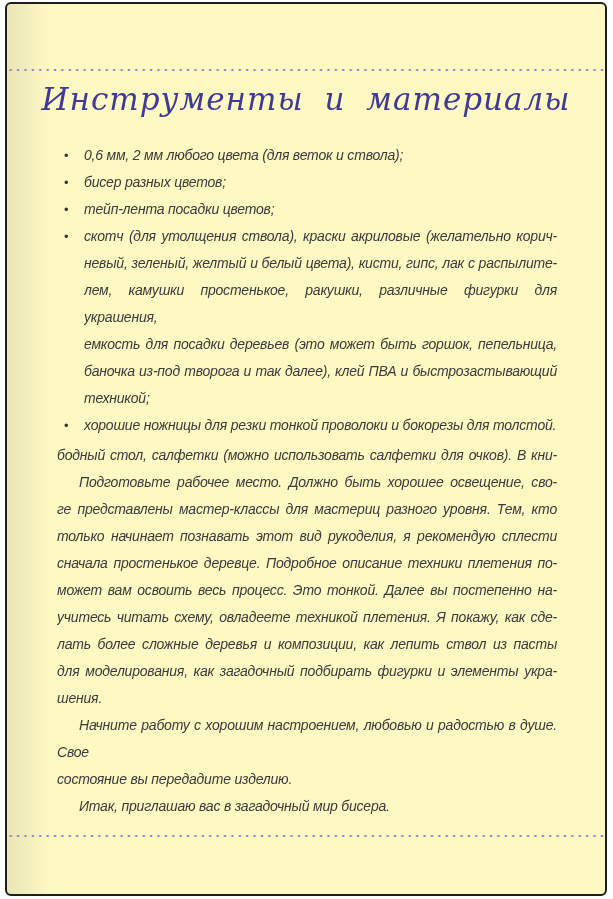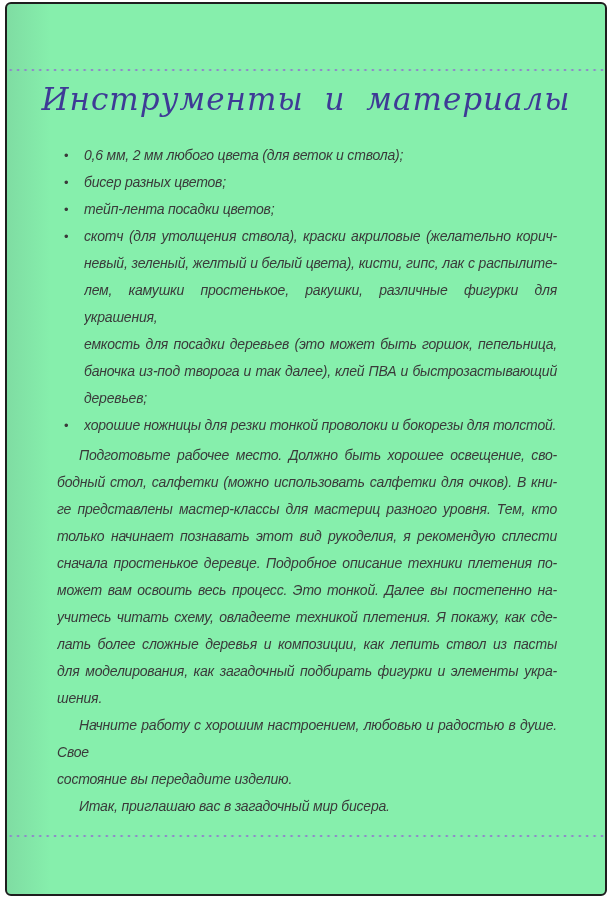--- a/index.html
+++ b/index.html
@@ -9,21 +9,21 @@
     --border:#1e1e1e;
   }
   html,body{margin:0;padding:0;}
   body{
     width:613px;height:899px;position:relative;background:#ffffff;
     font-family:"Liberation Sans",sans-serif;
   }
   .page{
     position:absolute;left:5px;top:2px;right:6px;bottom:3px;
     border:2px solid var(--border);border-radius:6px;
-    background:#86efac;overflow:hidden;
+    background:#fef9c3;overflow:hidden;
   }
   .edge-shade{
     position:absolute;left:0;top:0;bottom:0;width:44px;
     background:linear-gradient(to right, rgba(70,70,85,0.11), rgba(70,70,85,0));
     pointer-events:none;
   }
   .dotted{
     position:absolute;left:0;right:0;height:4px;
     background-image:radial-gradient(circle, var(--dots) 1.4px, rgba(0,0,0,0) 1.5px);
     background-size:7.4px 4px;background-position:0 center;background-repeat:repeat-x;
@@ -85,34 +85,34 @@
           </div>
         </li>
         <li class="list-item">
           <span class="marker">•</span>
           <div class="lines">
             <div class="line just">скотч (для утолщения ствола), краски акриловые (желательно корич-</div>
             <div class="line just">невый, зеленый, желтый и белый цвета), кисти, гипс, лак с распылите-</div>
             <div class="line just">лем, камушки простенькое, ракушки, различные фигурки для украшения,</div>
             <div class="line just">емкость для посадки деревьев (это может быть горшок, пепельница,</div>
             <div class="line just">баночка из-под творога и так далее), клей ПВА и быстрозастывающий</div>
-            <div class="line">деревьев;</div>
+            <div class="line">техникой;</div>
           </div>
         </li>
         <li class="list-item">
           <span class="marker">•</span>
           <div class="lines">
             <div class="line">хорошие ножницы для резки тонкой проволоки и бокорезы для толстой.</div>
           </div>
         </li>
       </ul>
     <div id="paras">
         <div class="para first-para">
+          <div class="line just">бодный стол, салфетки (можно использовать салфетки для очков). В кни-</div>
           <div class="line just indent">Подготовьте рабочее место. Должно быть хорошее освещение, сво-</div>
-          <div class="line just">бодный стол, салфетки (можно использовать салфетки для очков). В кни-</div>
           <div class="line just">ге представлены мастер-классы для мастериц разного уровня. Тем, кто</div>
           <div class="line just">только начинает познавать этот вид рукоделия, я рекомендую сплести</div>
           <div class="line just">сначала простенькое деревце. Подробное описание техники плетения по-</div>
           <div class="line just">может вам освоить весь процесс. Это тонкой. Далее вы постепенно на-</div>
           <div class="line just">учитесь читать схему, овладеете техникой плетения. Я покажу, как сде-</div>
           <div class="line just">лать более сложные деревья и композиции, как лепить ствол из пасты</div>
           <div class="line just">для моделирования, как загадочный подбирать фигурки и элементы укра-</div>
           <div class="line">шения.</div>
         </div>
         <div class="para">

